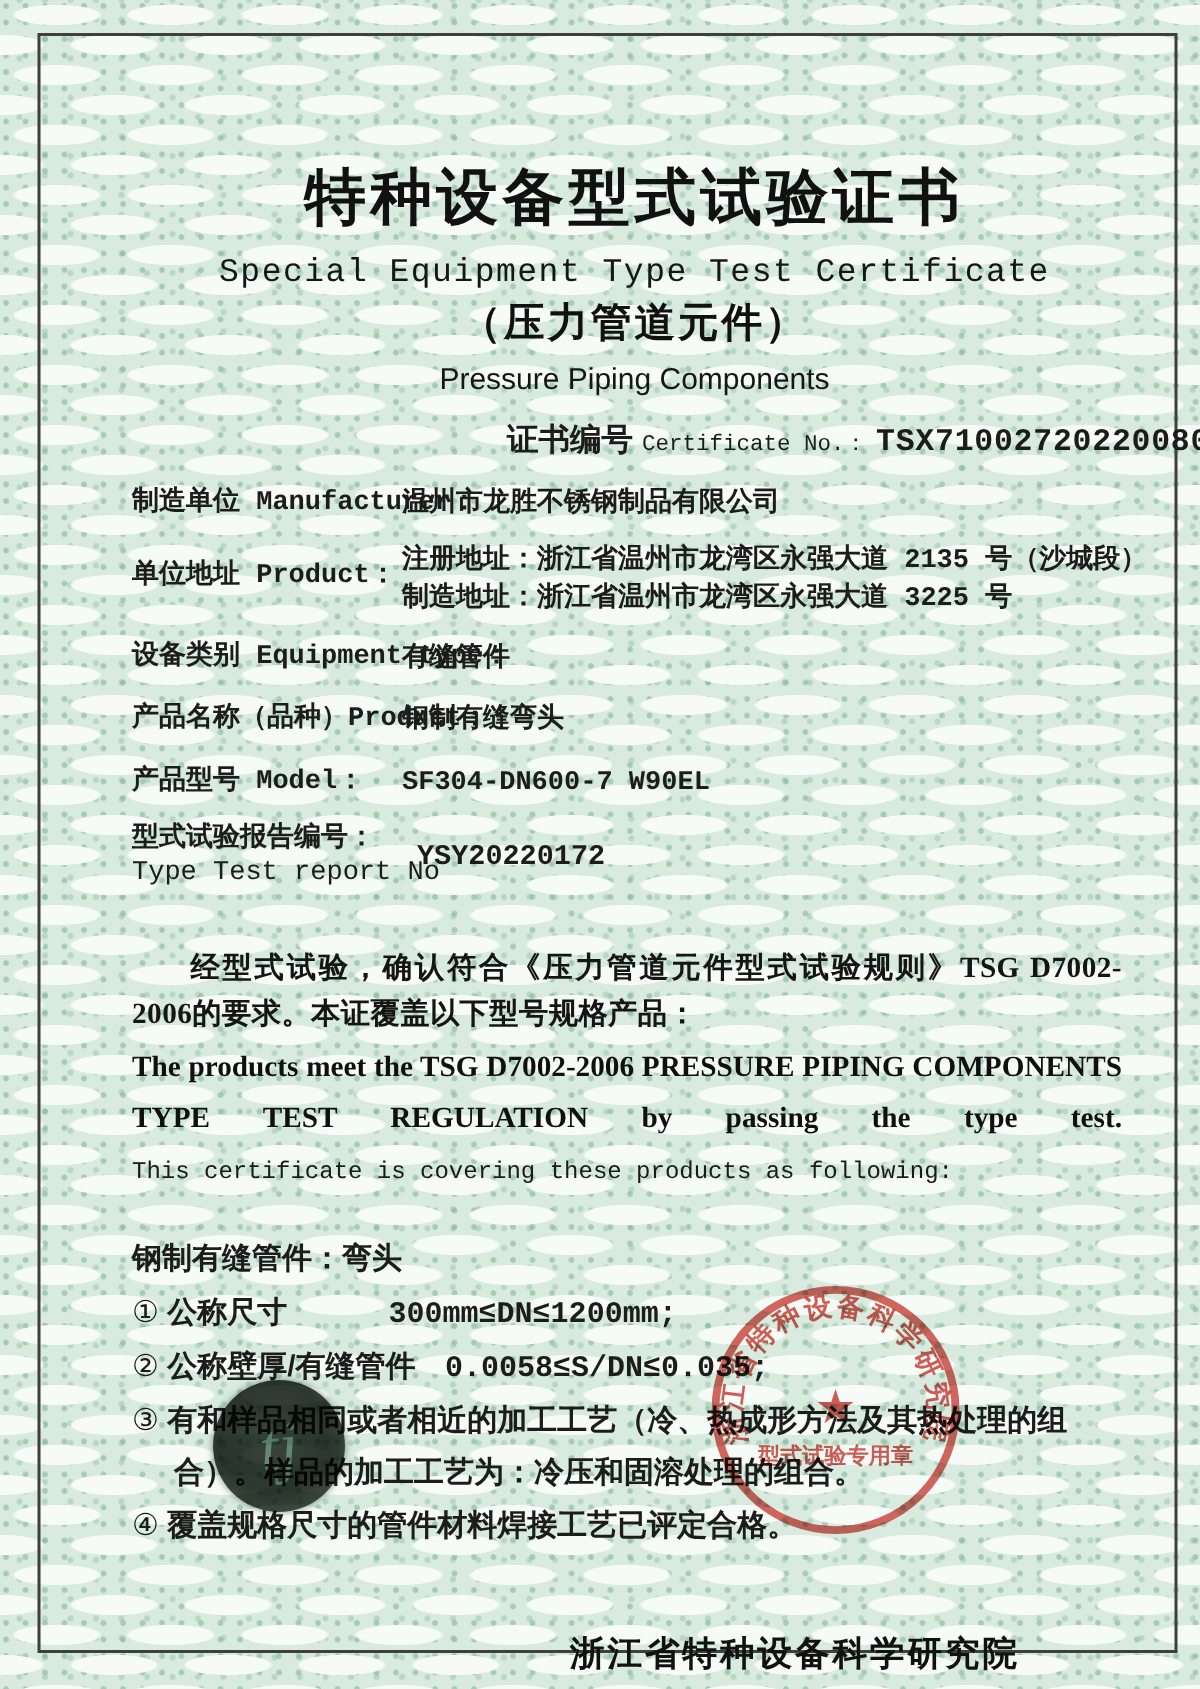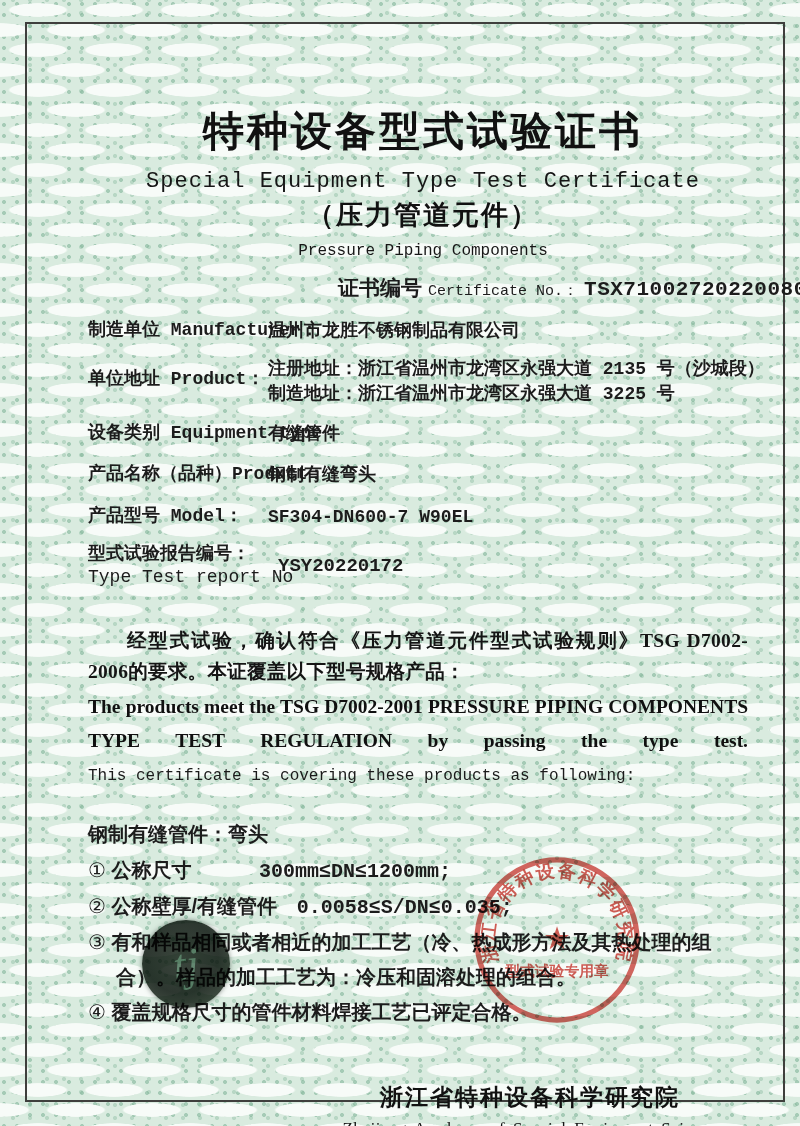--- a/index.html
+++ b/index.html
@@ -36,22 +36,22 @@
   .title-zh {
     font-size:41px; font-weight:bold; letter-spacing:3px;
     font-family:"Liberation Sans", sans-serif; color:#111;
   }
   .title-en {
     margin-top:10px; font-size:22px; letter-spacing:1px;
     font-family:"Liberation Mono","DejaVu Sans Mono", monospace; color:#161616;
   }
   .subtitle-zh { margin-top:3px; font-size:27px; font-weight:bold; letter-spacing:2px; color:#111; }
   .subtitle-en {
-    margin-top:9px; font-size:16px;
-    font-family:Liberation Mono, monospace; color:#161616;
+    margin-top:9px; font-size:20px;
+    font-family:Liberation Sans, sans-serif; color:#161616;
   }
   .certno-row {
     margin-top:14px; margin-left:250px;
     display:flex; align-items:baseline; gap:6px;
     text-align:left; white-space:nowrap;
   }
   .certno-zh { font-size:21px; font-weight:bold; }
   .certno-en { font-size:15px; font-family:"Liberation Mono","DejaVu Sans Mono", monospace; }
   .certno-val { font-size:21px; font-family:"Liberation Mono","DejaVu Sans Mono", monospace; font-weight:bold; letter-spacing:.5px; }
 
@@ -173,21 +173,21 @@
         <div class="flabel">
           <div>型式试验报告编号：</div>
           <div style="font-weight:normal">Type Test report No</div>
         </div>
         <div class="fvalue">YSY20220172</div>
       </div>
     </section>
 
     <section class="statement">
       <p class="st-zh">经型式试验，确认符合《压力管道元件型式试验规则》TSG D7002-2006的要求。本证覆盖以下型号规格产品：</p>
-      <p class="st-en-bold">The products meet the TSG D7002-2001 PRESSURE PIPING COMPONENTS TYPE TEST REGULATION by passing the type test.</p>
+      <p class="st-en-bold">The products meet the TSG D7002-2006 PRESSURE PIPING COMPONENTS TYPE TEST REGULATION by passing the type test.</p>
       <p class="st-en-plain">This certificate is covering these products as following:</p>
     </section>
 
     <section class="products">
       <div class="p-heading">钢制有缝管件：弯头</div>
       <div class="p-item">
         <span class="p-marker">①</span>
         <span>公称尺寸</span>
         <span class="p-spec spec-gap-wide">300mm≤DN≤1200mm;</span>
       </div>

